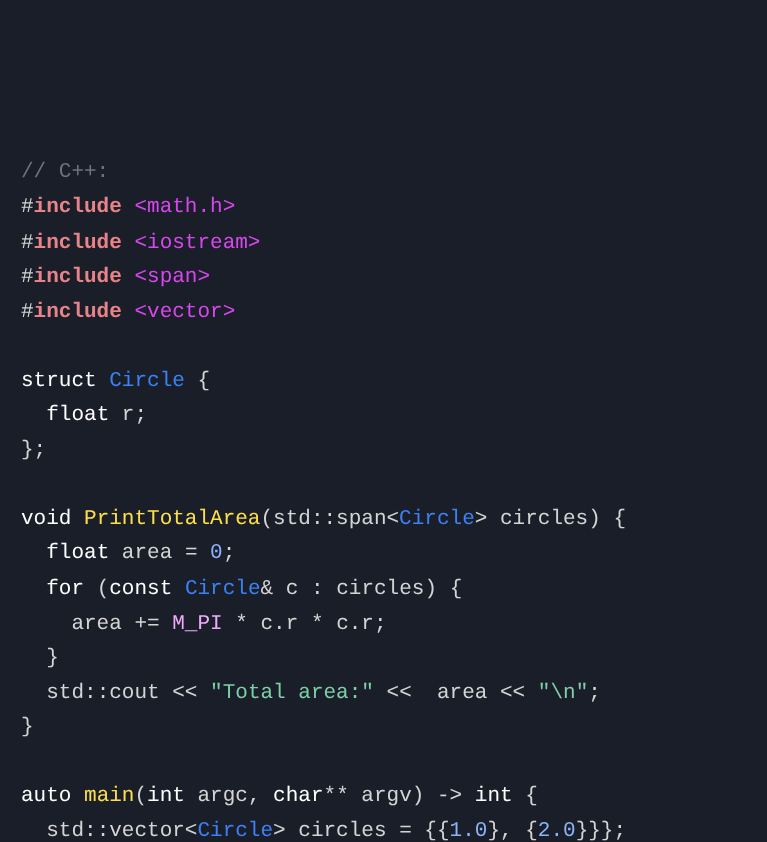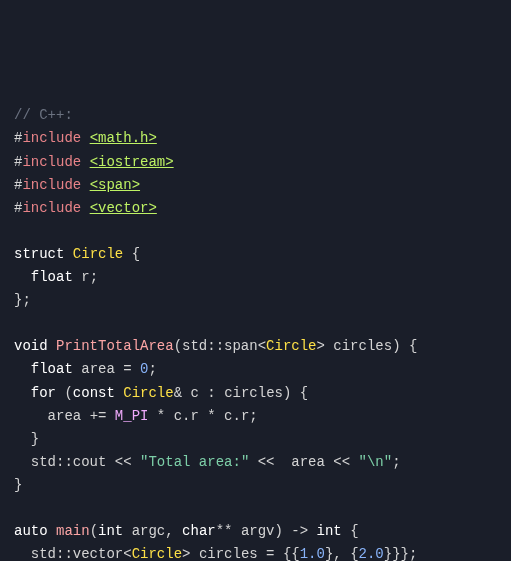--- a/index.html
+++ b/index.html
@@ -9,27 +9,27 @@
     font-size: 14px;
     line-height: 1.65;
     color: #d4d4d4;
     padding: 12px 14px;
     width: 511px;
     min-height: 561px;
     white-space: pre;
   }
   .code-block { display: block; }
   .tok-comment { color: #6b7280; font-style: normal; }
-  .tok-preproc { color: #e88388; }
+  .tok-preproc { color: #e88388; font-weight: bold; }
   .tok-keyword { color: #ffffff; }
-  .tok-type    { color: #fde047; }
-  .tok-func    { color: #fca5a5; }
+  .tok-type    { color: #3b82f6; }
+  .tok-func    { color: #fde047; }
   .tok-punct   { color: #d4d4d4; }
   .tok-ident   { color: #d4d4d4; }
-  .tok-include-lit { color: #bef264; text-decoration: underline; }
+  .tok-include-lit { color: #d946ef; }
   .tok-number  { color: #89b4fa; }
   .tok-string  { color: #7dcfa8; }
   .tok-param   { color: #d4d4d4; }
   .tok-const   { color: #f0abfc; }
   .tok-op      { color: #d4d4d4; }
   .line { display: block; }
 </style>
 </head>
 <body>
 

